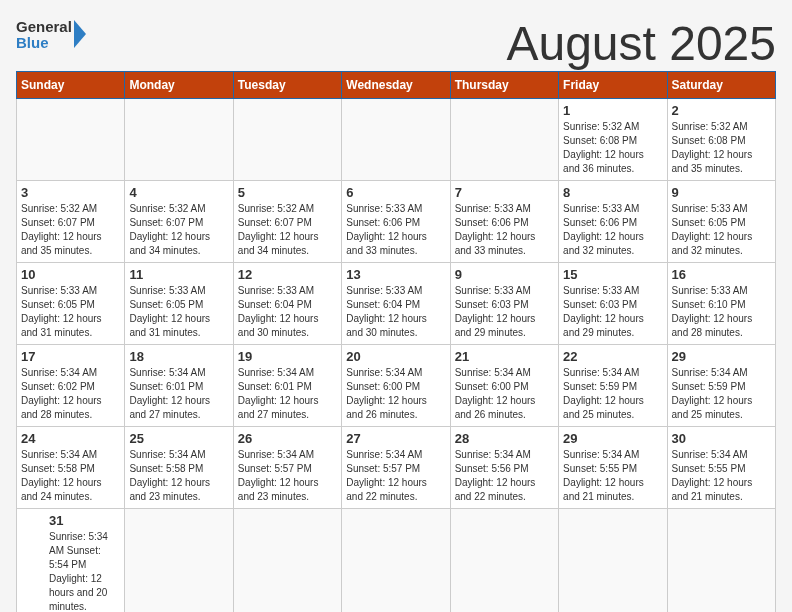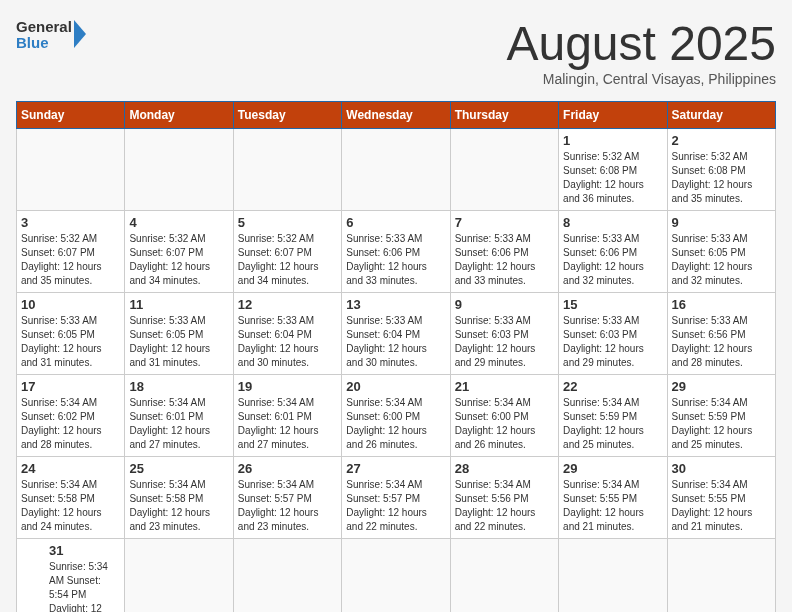--- a/index.html
+++ b/index.html
@@ -7,21 +7,21 @@
       font-family: Arial, sans-serif;
       background: #f5f5f5;
       width: 792px;
       min-height: 612px;
       padding: 16px;
     }
     .header-section {
       display: flex;
       justify-content: space-between;
       align-items: flex-start;
-      margin-bottom: 14px;
+      margin-bottom: 0;
     }
     .logo-area {
       display: flex;
       align-items: center;
       gap: 4px;
     }
     .title-area {
       text-align: right;
     }
     .month-title {
@@ -82,21 +82,20 @@
 <div class="header-section">
   <div class="logo-area">
       <svg width="70" height="36">
         <text x="0" y="16" font-size="15" font-weight="bold" fill="#333">General</text>
         <text x="0" y="32" font-size="15" font-weight="bold" fill="#2e7ec4">Blue</text>
         <polygon points="58,4 70,18 58,32" fill="#2e7ec4"></polygon>
       </svg>
     </div>
   <div class="title-area">
     <div class="month-title">August 2025</div>
-    <div class="location-title">Malingin, Central Visayas, Philippines</div>
   </div>
 </div>
 
 <table class="calendar">
   <thead>
     <tr>
     <th>Sunday</th>
         <th>Monday</th>
         <th>Tuesday</th>
         <th>Wednesday</th>
@@ -202,21 +201,21 @@
         </td>
         <td>
           <span class="date-num">15</span>
           <div class="day-info">Sunrise: 5:33 AM
 Sunset: 6:03 PM
 Daylight: 12 hours and 29 minutes.</div>
         </td>
         <td>
           <span class="date-num">16</span>
           <div class="day-info">Sunrise: 5:33 AM
-Sunset: 6:56 PM
+Sunset: 6:10 PM
 Daylight: 12 hours and 28 minutes.</div>
         </td>
       </tr>
       <tr>
         <td>
           <span class="date-num">17</span>
           <div class="day-info">Sunrise: 5:34 AM
 Sunset: 6:02 PM
 Daylight: 12 hours and 28 minutes.</div>
         </td>

